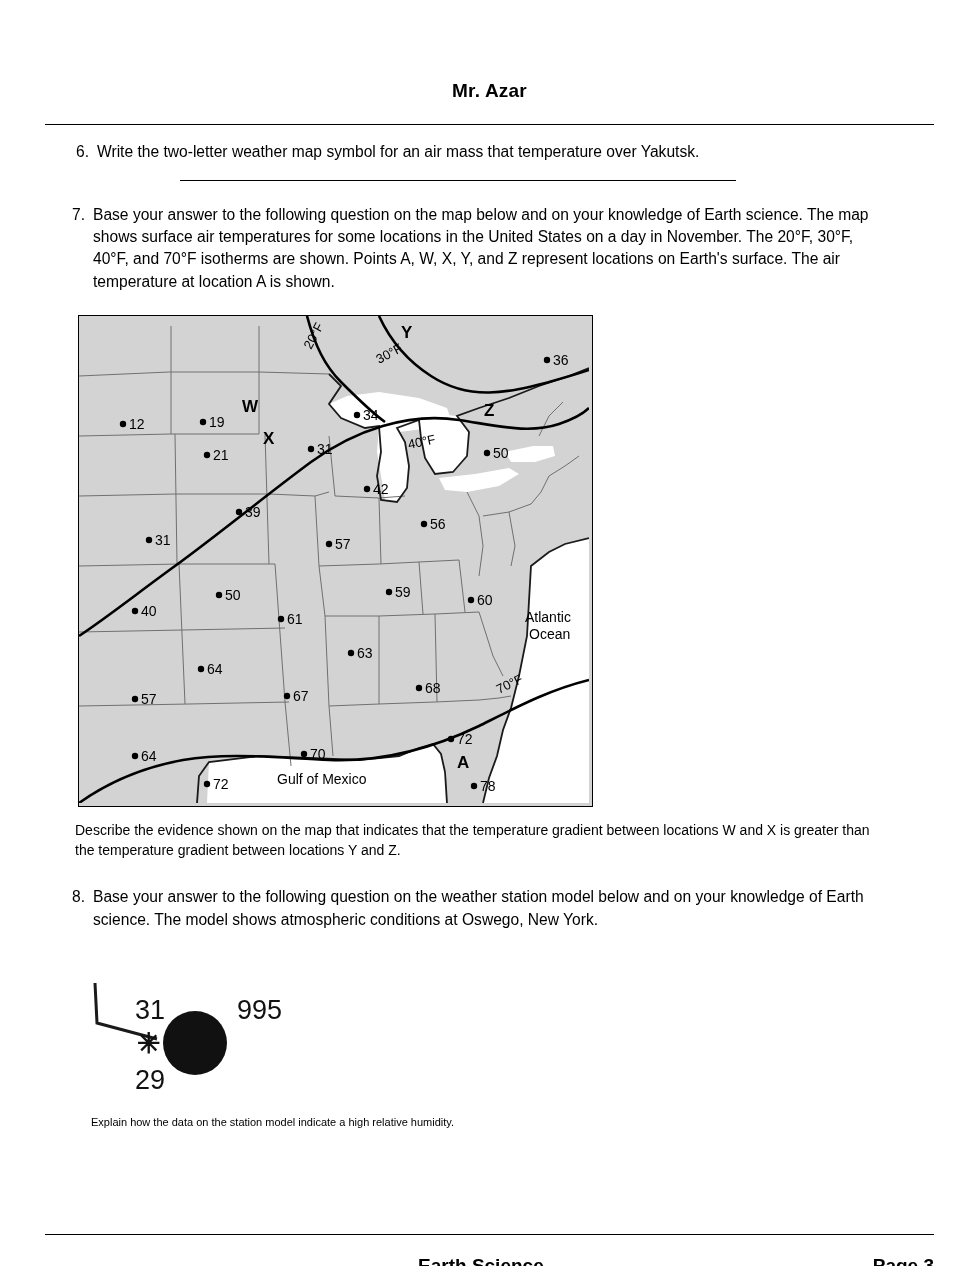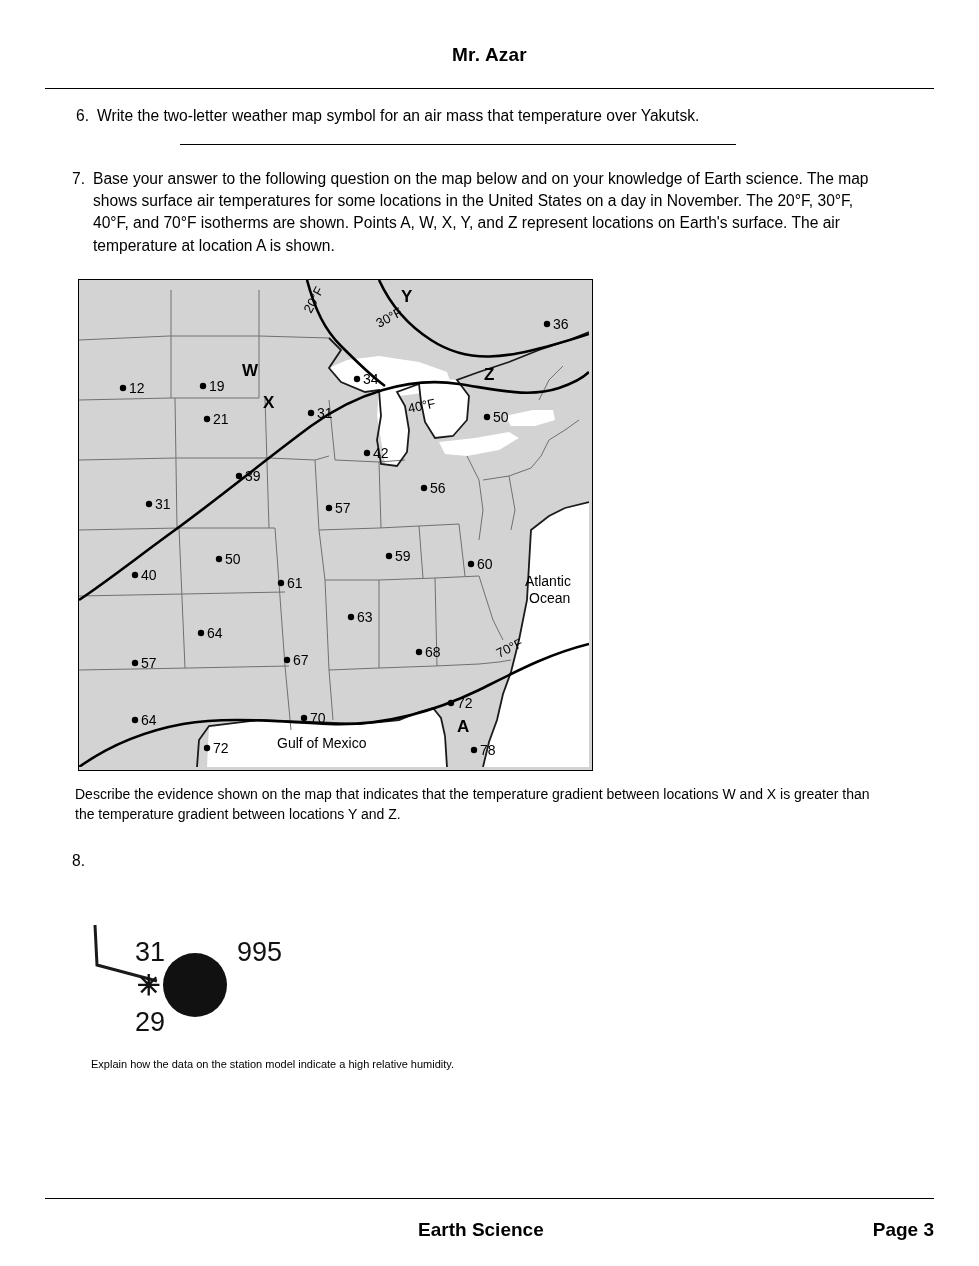--- a/index.html
+++ b/index.html
@@ -22,20 +22,21 @@
     box-sizing: border-box;
     padding: 0 45px;
   }
   
   .header {
     text-align: center;
     font-size: 19px;
     font-weight: bold;
     padding-top: 44px;
     letter-spacing: 0.2px;
+    margin-top: 36px;
   }
   .header-rule {
     border-bottom: 1.6px solid #000;
     margin-top: 22px;
   }
   
   .question {
     display: flex;
     align-items: flex-start;
     font-size: 15.6px;
@@ -295,20 +296,21 @@
           <circle cx="395" cy="470" r="3.2" fill="#000"></circle>
           <text x="401" y="475" font-family="Liberation Sans, sans-serif" font-size="14" fill="#000">78</text>
         </g>
     </svg>
   </div>
 
   <div class="q-follow">Describe the evidence shown on the map that indicates that the temperature gradient between locations W and X is greater than the temperature gradient between locations Y and Z.</div>
 
   <div class="question" id="q8">
     <div class="q-num">8.</div>
+    <div class="q-body">Base your answer to the following question on the weather station model below and on your knowledge of Earth science. The model shows atmospheric conditions at Oswego, New York.</div>
   </div>
 
   <div class="station-wrap">
     <svg width="300" height="130" viewBox="0 0 300 130">
       <path d="M10 12 L12 52 L72 68" stroke="#1a1a1a" stroke-width="3" fill="none"></path>
       <circle cx="110" cy="72" r="32" fill="#111111"></circle>
       <text x="50" y="48" font-family="Liberation Sans, sans-serif" font-size="27" fill="#111">31</text>
       <text x="152" y="48" font-family="Liberation Sans, sans-serif" font-size="27" fill="#111">995</text>
       <text x="52" y="82" font-family="Liberation Sans, sans-serif" font-size="28" font-weight="bold" fill="#111">✳</text>
       <text x="50" y="118" font-family="Liberation Sans, sans-serif" font-size="27" fill="#111">29</text>

